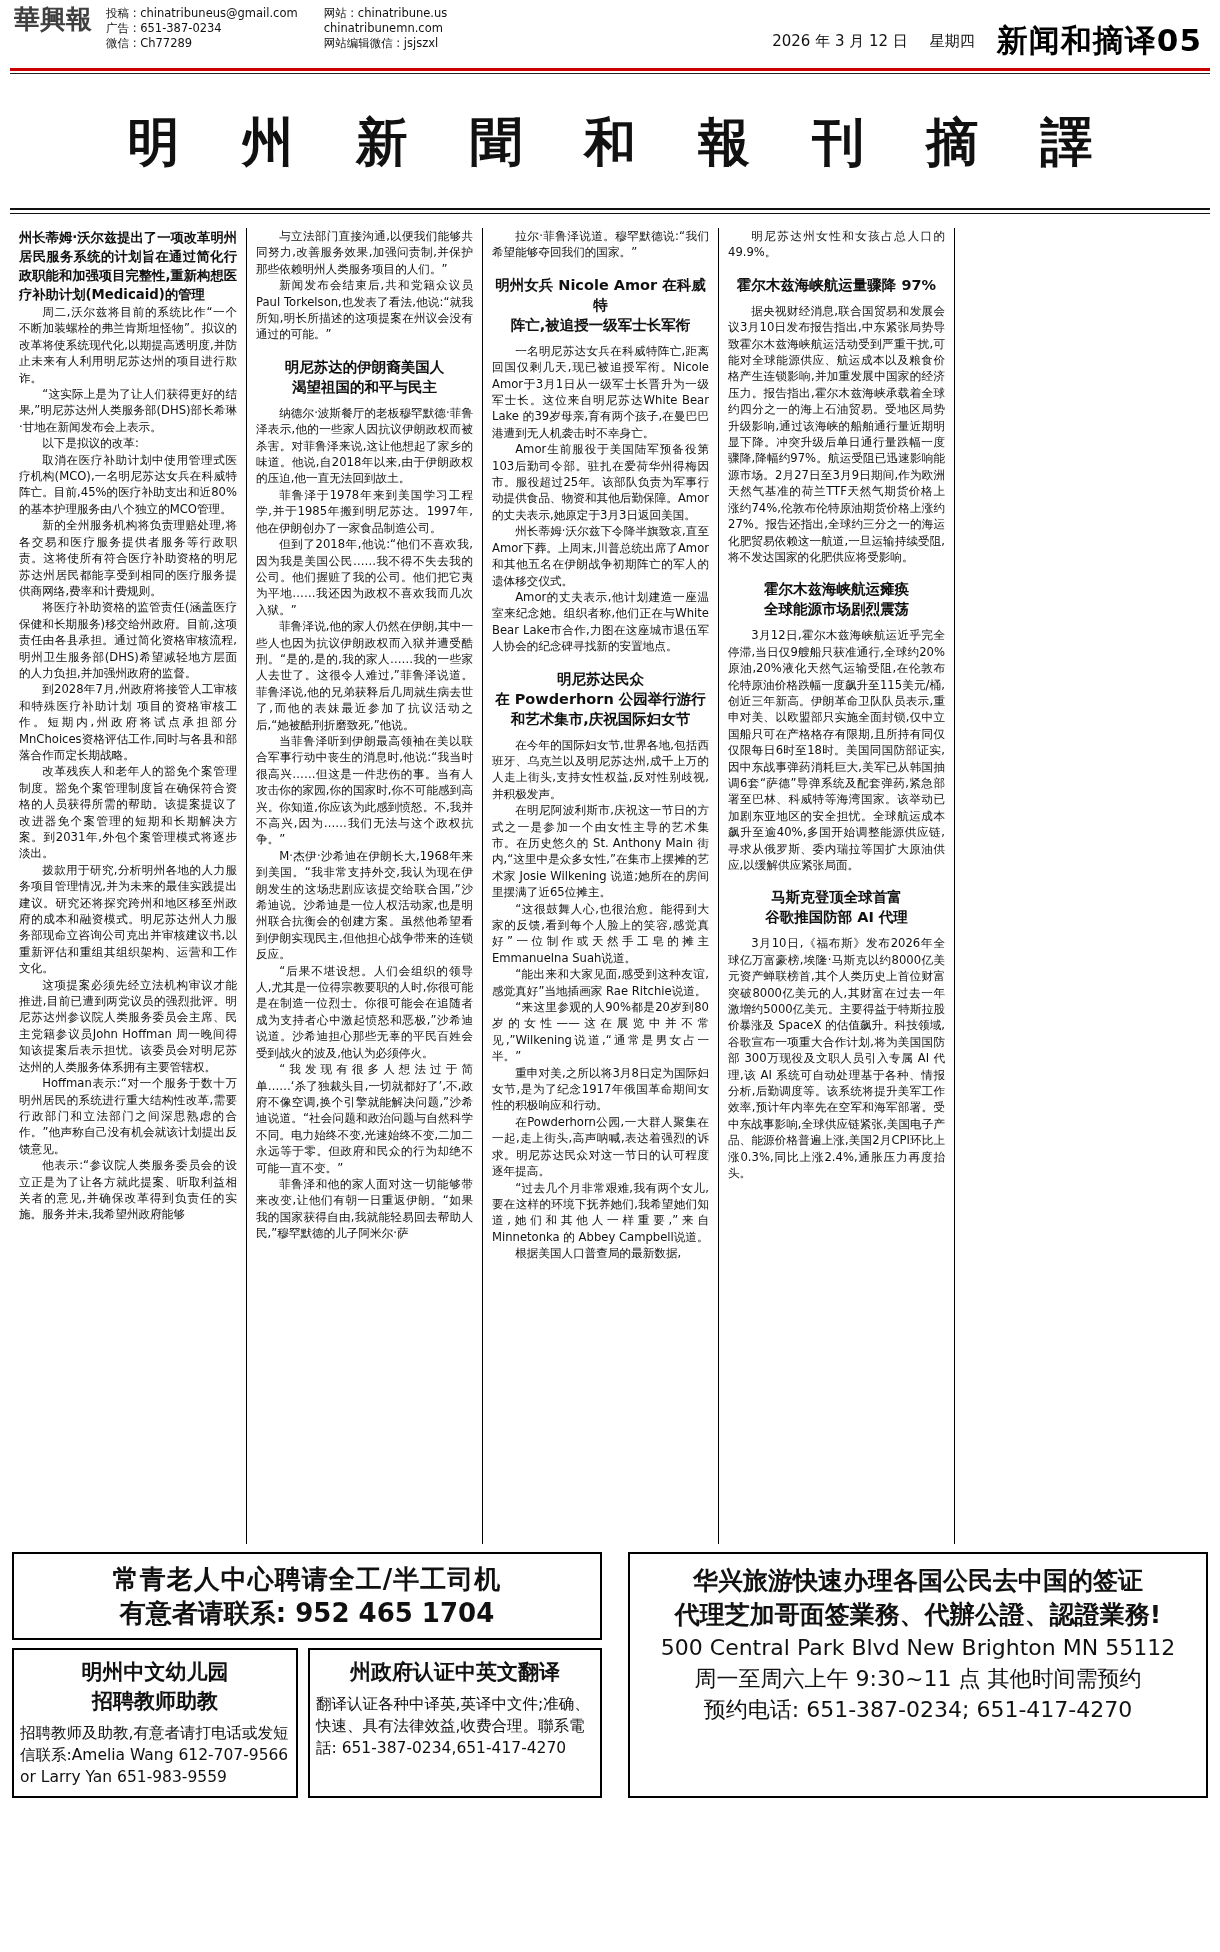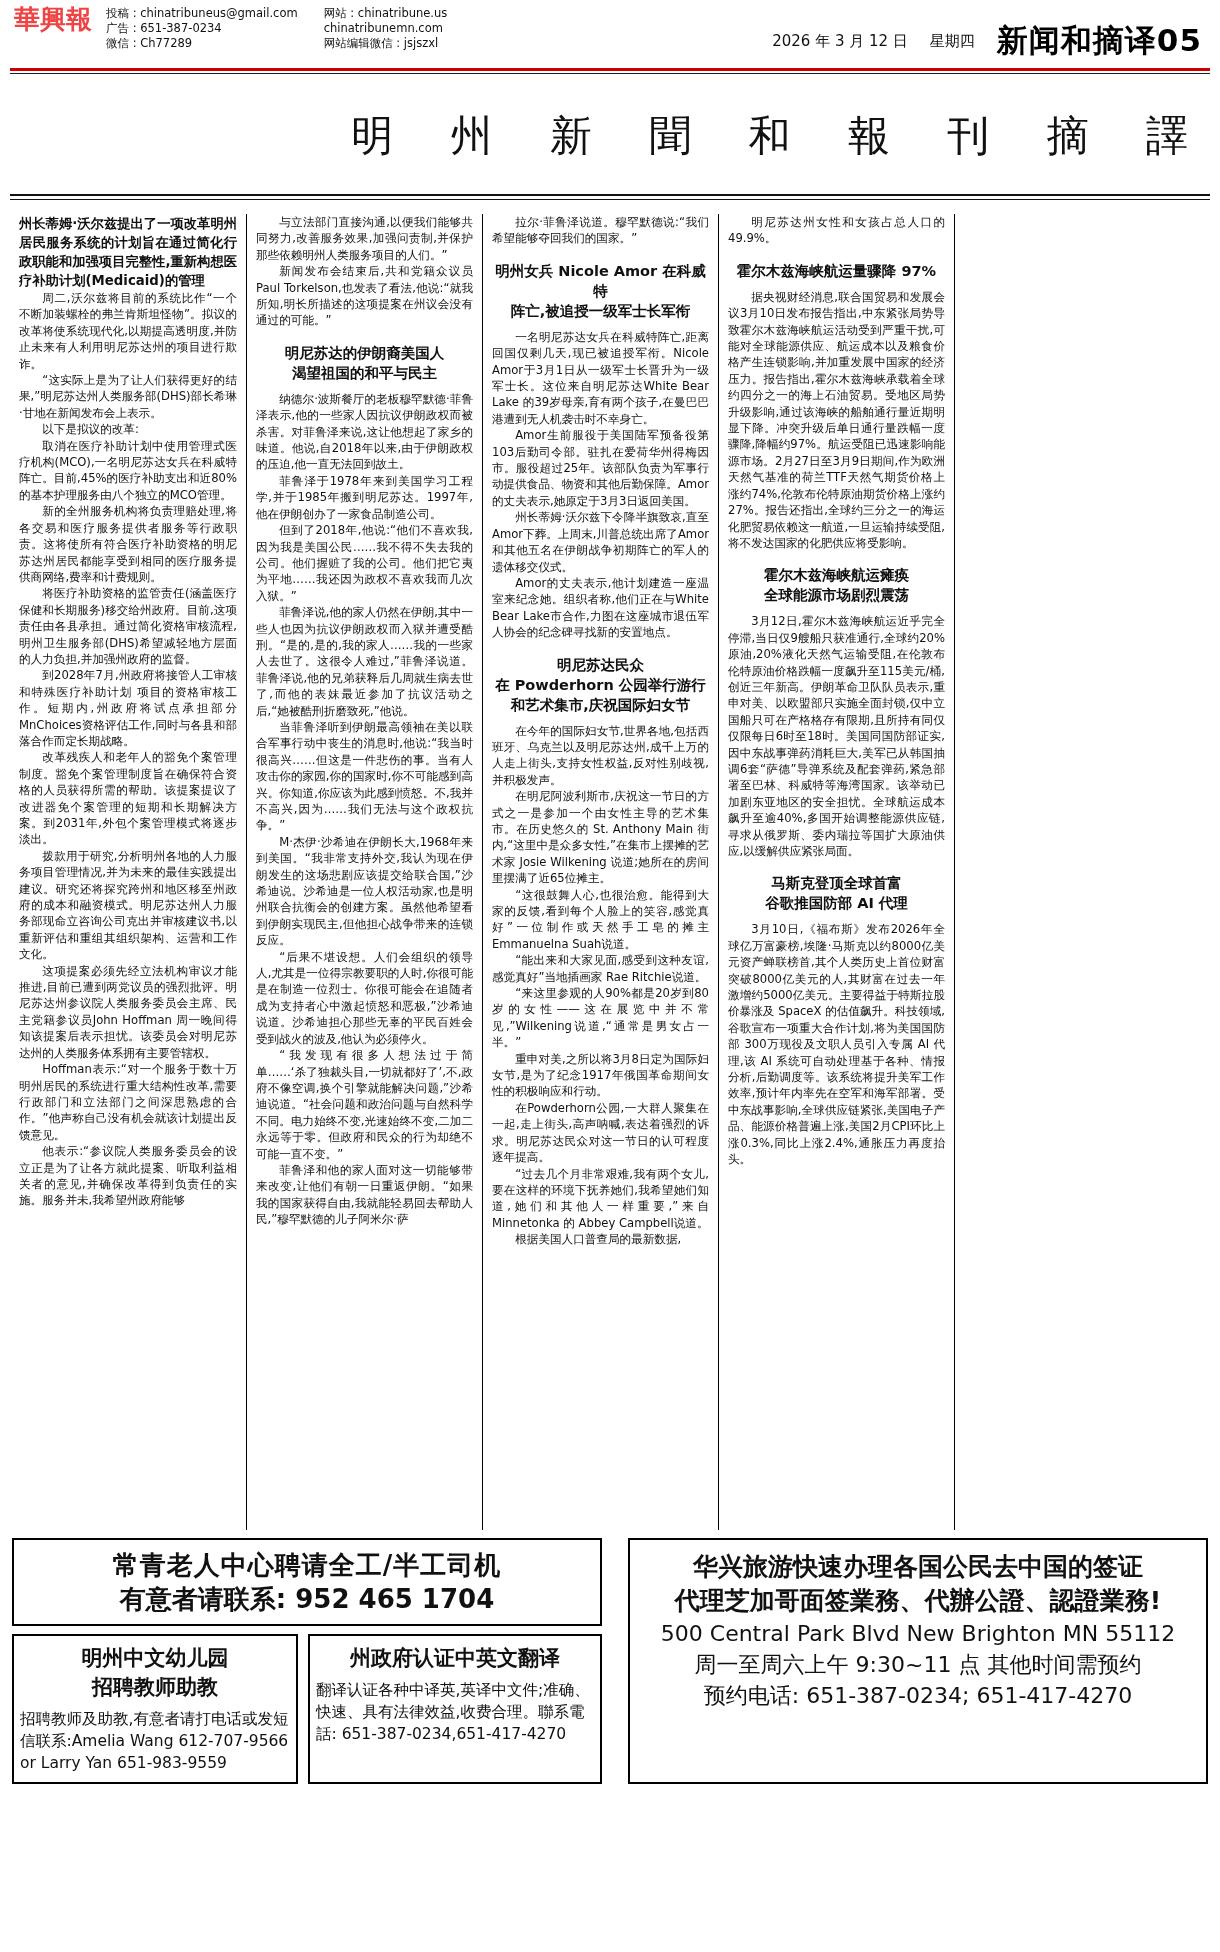--- a/index.html
+++ b/index.html
@@ -12,38 +12,38 @@
     overflow:hidden;
   }
   .page{width:1220px;height:1952px;position:relative;box-sizing:border-box;padding:0 10px;}
 
   
   .masthead{display:flex;align-items:flex-start;padding:6px 4px 4px 4px;}
   .logo{
     width:78px;height:56px;flex:0 0 78px;
     font-family:"DejaVu Serif","Liberation Serif",serif;
     font-weight:bold;font-size:26px;line-height:27px;
-    letter-spacing:0px;color:#ef4444;
+    letter-spacing:0px;color:#404040;
     text-align:center;
   }
   .contact{font-size:11.5px;line-height:15px;margin-left:14px;white-space:nowrap;}
   .contact2{font-size:11.5px;line-height:15px;margin-left:26px;white-space:nowrap;}
   .mh-date{margin-left:auto;display:flex;align-items:center;gap:22px;padding-top:14px;}
   .mh-date .d{font-size:15px;}
   .mh-red{color:#000000;font-weight:bold;font-size:31px;letter-spacing:1px;padding-right:4px;}
 
   .rule-red{height:3px;background:#cc0000;margin:2px 0 0 0;}
   .rule-thin{height:1px;background:#222;margin-top:2px;}
 
   
   .bigtitle{
-    text-align:right;
+    text-align:center;
     font-family:"DejaVu Serif","Liberation Serif",serif;
-    font-weight:normal;
-    font-size:42px;
+    font-weight:bold;
+    font-size:52px;
     letter-spacing:22px;
     padding:34px 0 30px 0;
     text-indent:22px;
   }
   .rule-double{border-top:2px solid #111;border-bottom:1px solid #111;height:3px;margin-bottom:10px;}
 
   
   .cols{display:flex;gap:0px;padding:4px 0 0 0;height:1316px;}
   .col{
     width:236px;flex:0 0 236px;

